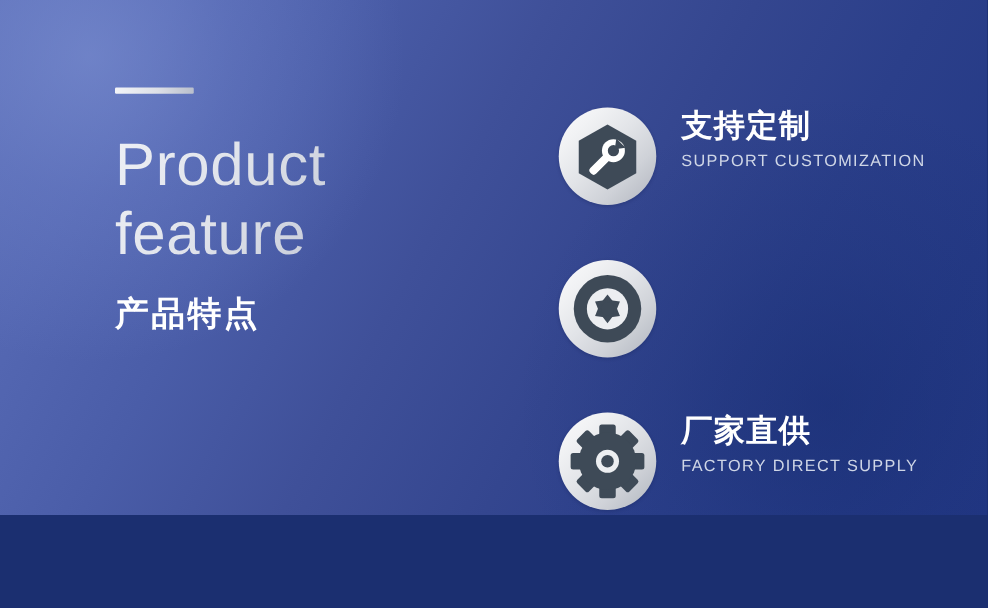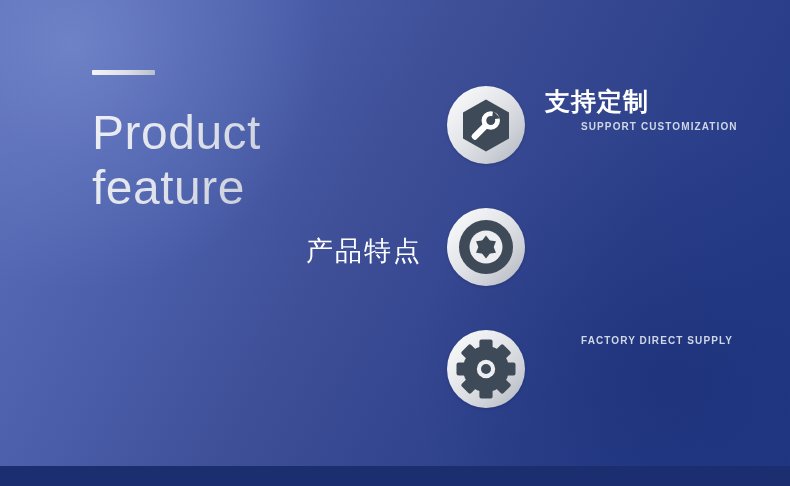--- a/index.html
+++ b/index.html
@@ -4,21 +4,21 @@
 <title>Product Feature Banner</title>
 <style>
   html, body {
     margin: 0;
     padding: 0;
     background: #1b2f70;
   }
   #stage {
     position: relative;
     width: 790px;
-    height: 466px;
+    height: 412px;
     overflow: hidden;
     font-family: "Liberation Sans", "DejaVu Sans", sans-serif;
     
     background:
       linear-gradient(118deg,
         #5c6fb8 0%,
         #5467b2 14%,
         #4a5da8 28%,
         #3f5099 44%,
         #34468f 60%,
@@ -77,24 +77,23 @@
     background: linear-gradient(120deg, #eef0f5 0%, #dfe2ea 30%, #c3c8d6 62%, #a9b0c4 100%);
     -webkit-background-clip: text;
     background-clip: text;
     color: transparent;
     -webkit-text-fill-color: transparent;
   }
   .title-en .line2 { display: block; text-decoration: underline; }
   .title-cn {
     margin-top: 18px;
     font-size: 27px;
-    font-weight: 400;
+    font-weight: 700;
     letter-spacing: 2px;
     color: #ffffff;
-    text-align: right;
   }
 
   
   .features {
     position: absolute;
     left: 447px;
     top: 86px;
     z-index: 3;
   }
   .feature-row {
@@ -132,27 +131,26 @@
   .feature-title {
     font-size: 25px;
     font-weight: 700;
     color: #ffffff;
     letter-spacing: 1px;
     line-height: 30px;
     white-space: nowrap;
   }
   .feature-sub {
     margin-top: 5px;
-    font-size: 10px;
-    font-weight: 700;
+    font-size: 13px;
+    font-weight: 400;
     color: #cfd6e6;
     letter-spacing: 1.1px;
     white-space: nowrap;
     text-align: center;
-    margin-left: 36px;
   }
 </style>
 </head>
 <body>
 
 <div id="stage">
 
   <div class="title-block">
     <div class="accent-bar"></div>
     <div class="title-en">
@@ -252,18 +250,19 @@
               </g>
 
             <circle cx="39" cy="39" r="23"></circle>
           </g>
 
           <circle cx="39" cy="39" r="9.2" fill="#eceef1"></circle>
           <circle cx="39" cy="39" r="5.0" fill="#3e4a57"></circle>
         </svg>
       </div>
       <div class="feature-text">
+        <div class="feature-title">厂家直供</div>
         <div class="feature-sub">FACTORY DIRECT SUPPLY</div>
       </div>
     </div>
 
   </div>
 </div>
 
 </body></html>

